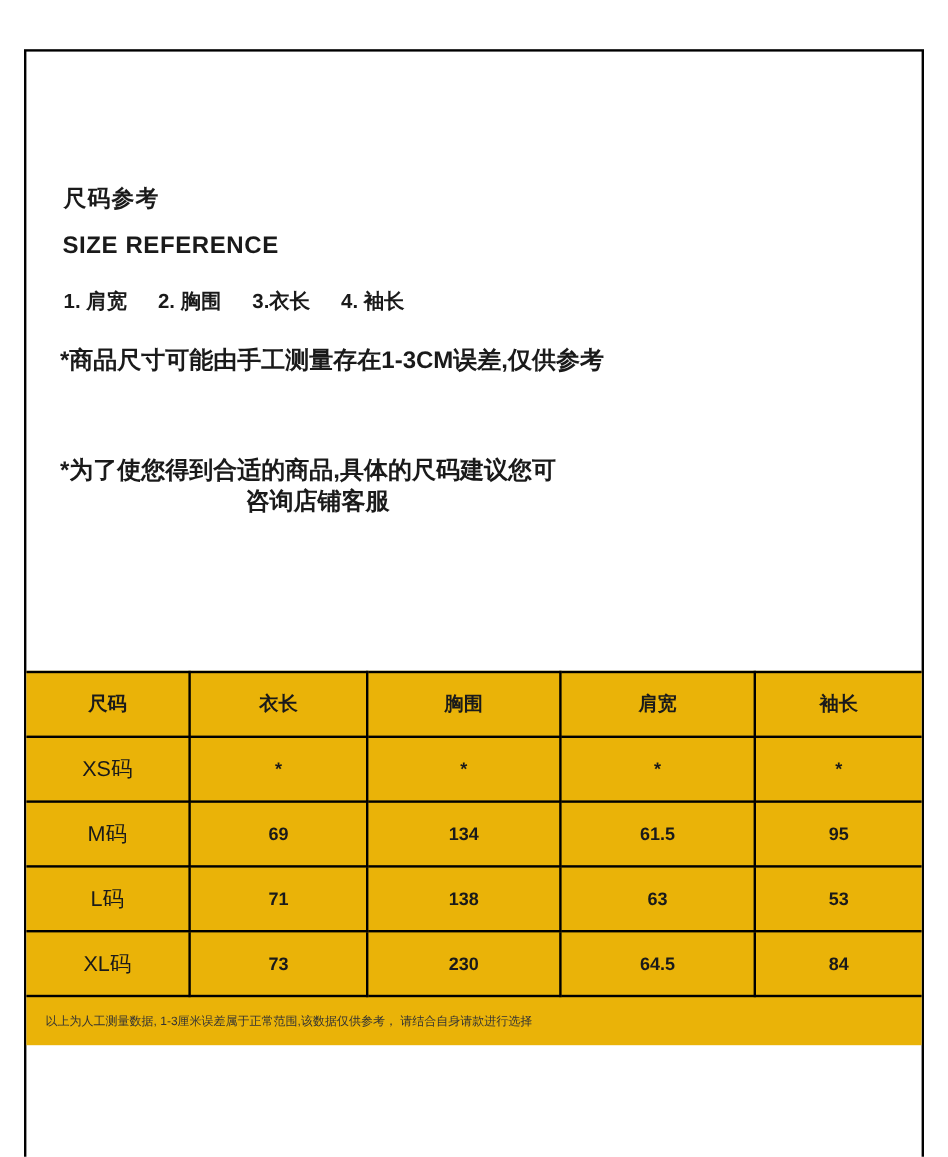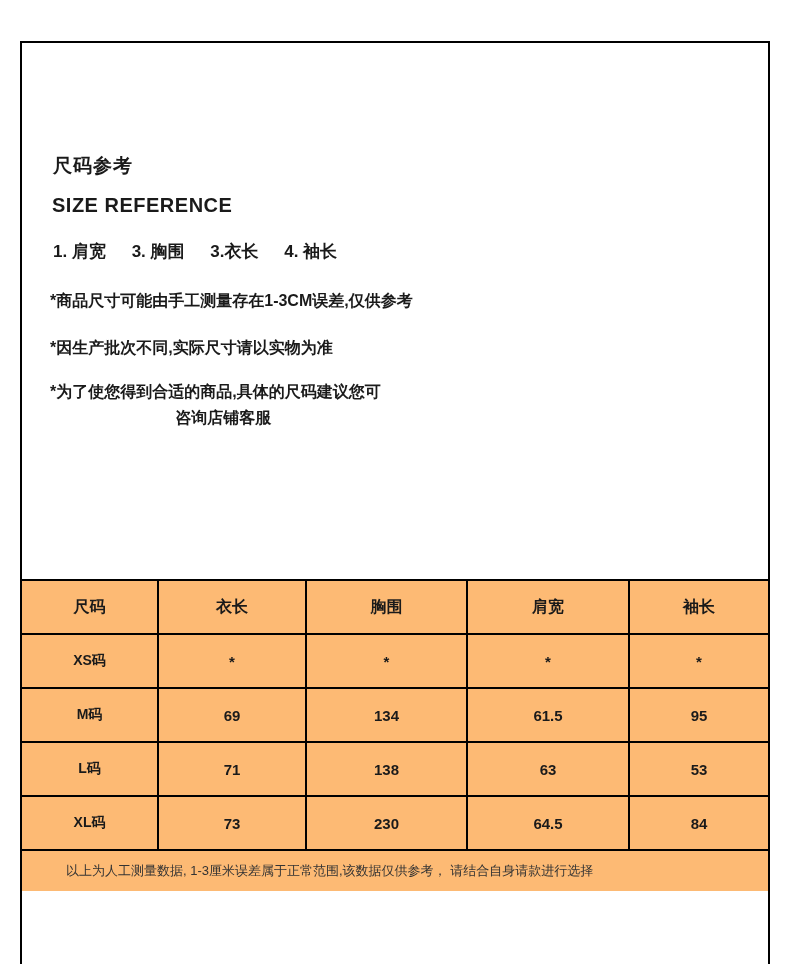--- a/index.html
+++ b/index.html
@@ -22,70 +22,69 @@
   .title-cn {
     left:31px; top:110px;
     font-size:19px; font-weight:600; letter-spacing:1px;
   }
   .title-en {
     left:30px; top:151px;
     font-size:20px; font-weight:800; letter-spacing:0.5px;
   }
   .legend-line { left:31px; top:197px; font-size:17px; font-weight:600; white-space:nowrap; }
   .legend-line span { margin-right:21px; }
-  .note { left:28px; font-size:16px; font-weight:600; line-height:26px; white-space:nowrap; }
+  .note { left:28px; font-size:20px; font-weight:600; line-height:26px; white-space:nowrap; }
   .note-1 { top:245px; }
   .note-2 { top:292px; }
   .note-3 { top:336px;text-align:center; }
   .note-3 .second-line { padding-left:16px; }
   .diagram { left:468px; top:171px; }
 
   .size-table {
-    position:absolute; left:0; top:536px;
+    position:absolute; left:0; top:516px;
     width:746px;
     border-collapse:collapse;
     table-layout:fixed;
-    background:#fdba74;
+    background:#eab308;
   }
   .size-table th, .size-table td {
     border:2px solid #000;
     text-align:center; vertical-align:middle;
     padding:0;
   }
   .size-table tr > *:first-child { border-left:none; }
   .size-table tr > *:last-child  { border-right:none; }
   .size-table thead tr { height:54px; }
   .size-table tbody tr { height:54px; }
   .size-table thead th { font-size:16px; font-weight:700; }
-  .size-table tbody th { font-size:14px; font-weight:700; }
+  .size-table tbody th { font-size:18px; font-weight:400; }
   .size-table tbody td { font-size:15px; font-weight:700; }
   .size-table .footer-row { height:41px; }
   .size-table .footer-cell {
     border-left:none; border-right:none; border-bottom:none;
-    text-align:left; padding-left:44px;
-    font-size:13px; font-weight:500; color:#333;
+    text-align:left; padding-left:16px;
+    font-size:10px; font-weight:500; color:#333;
   }
 </style>
 </head>
 <body>
 
 <div class="frame">
 
   <div class="abs title-cn">尺码参考</div>
   <div class="abs title-en">SIZE REFERENCE</div>
 
   <div class="abs legend-line">
     <span>1. 肩宽</span>
-    <span>3. 胸围</span>
+    <span>2. 胸围</span>
     <span>3.衣长</span>
     <span>4. 袖长</span>
   </div>
 
   <div class="abs note note-1">*商品尺寸可能由手工测量存在1-3CM误差,仅供参考</div>
-  <div class="abs note note-2">*因生产批次不同,实际尺寸请以实物为准</div>
   <div class="abs note note-3">
     <div>*为了使您得到合适的商品,具体的尺码建议您可</div>
     <div class="second-line">咨询店铺客服</div>
   </div>
 
   <svg class="abs diagram" width="300" height="260" viewBox="490 175 790 435">
     
   </svg>
 
   <table class="size-table">

